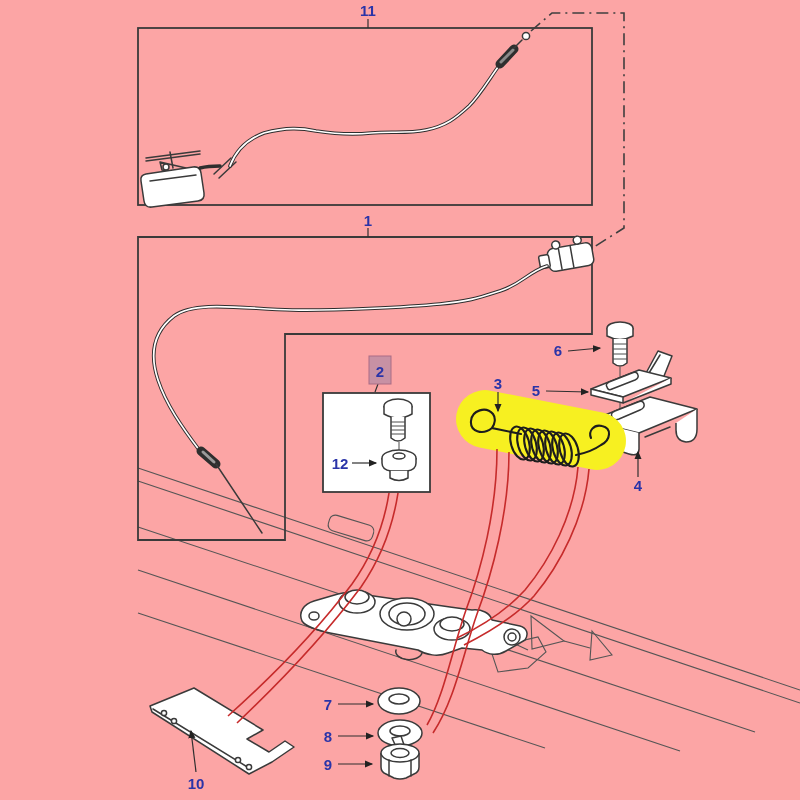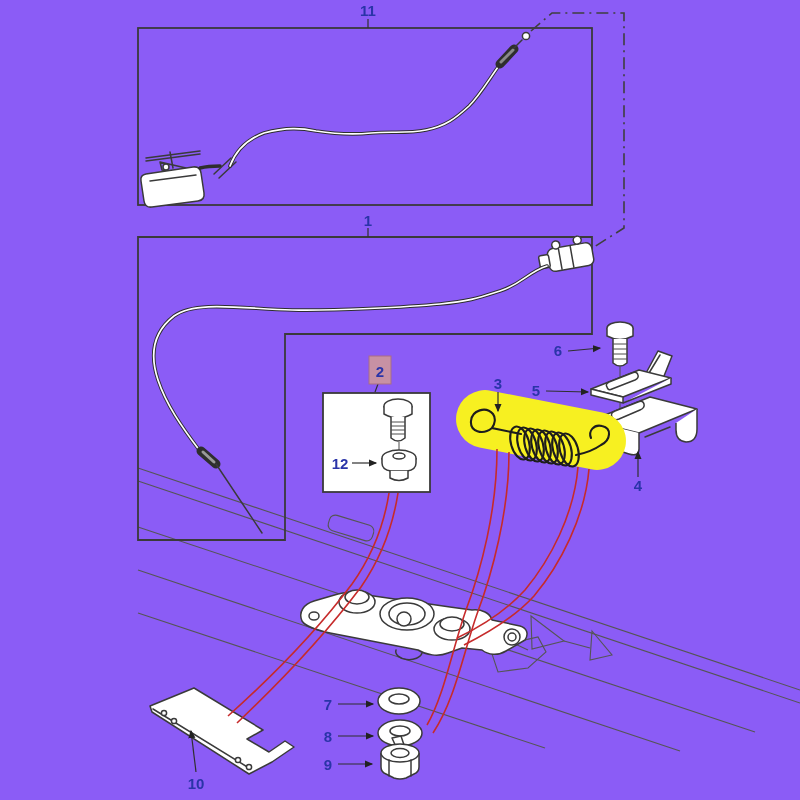--- a/index.html
+++ b/index.html
@@ -1,16 +1,16 @@
 <!DOCTYPE html>
 <html><head>
 <meta charset="utf-8">
 <style>
   html,body{margin:0;padding:0;background:#ffffff;}
-  .stage{position:relative;width:800px;height:800px;background:#8b5cf6;overflow:hidden;
+  .stage{position:relative;width:800px;height:800px;background:#fca5a5;overflow:hidden;
          font-family:"Liberation Sans",sans-serif;}
   svg{display:block;}
   .lbl{font:bold 15px "Liberation Sans",sans-serif;text-anchor:middle;}
   .ln{stroke:#3a3a3a;stroke-width:1.5;fill:none;stroke-linejoin:round;stroke-linecap:round;}
   .lnf{stroke:#3a3a3a;stroke-width:1.5;fill:#ffffff;stroke-linejoin:round;}
   .thin{stroke:#4d4d4d;stroke-width:1;fill:none;}
   .panel{stroke:#555555;stroke-width:1.1;fill:none;}
   .cableO{stroke:#2e2e2e;stroke-width:3.6;fill:none;stroke-linecap:round;}
   .cableI{stroke:#ffffff;stroke-width:1.7;fill:none;stroke-linecap:round;}
   .leader{stroke:#2f2f2f;stroke-width:1.2;fill:none;}

